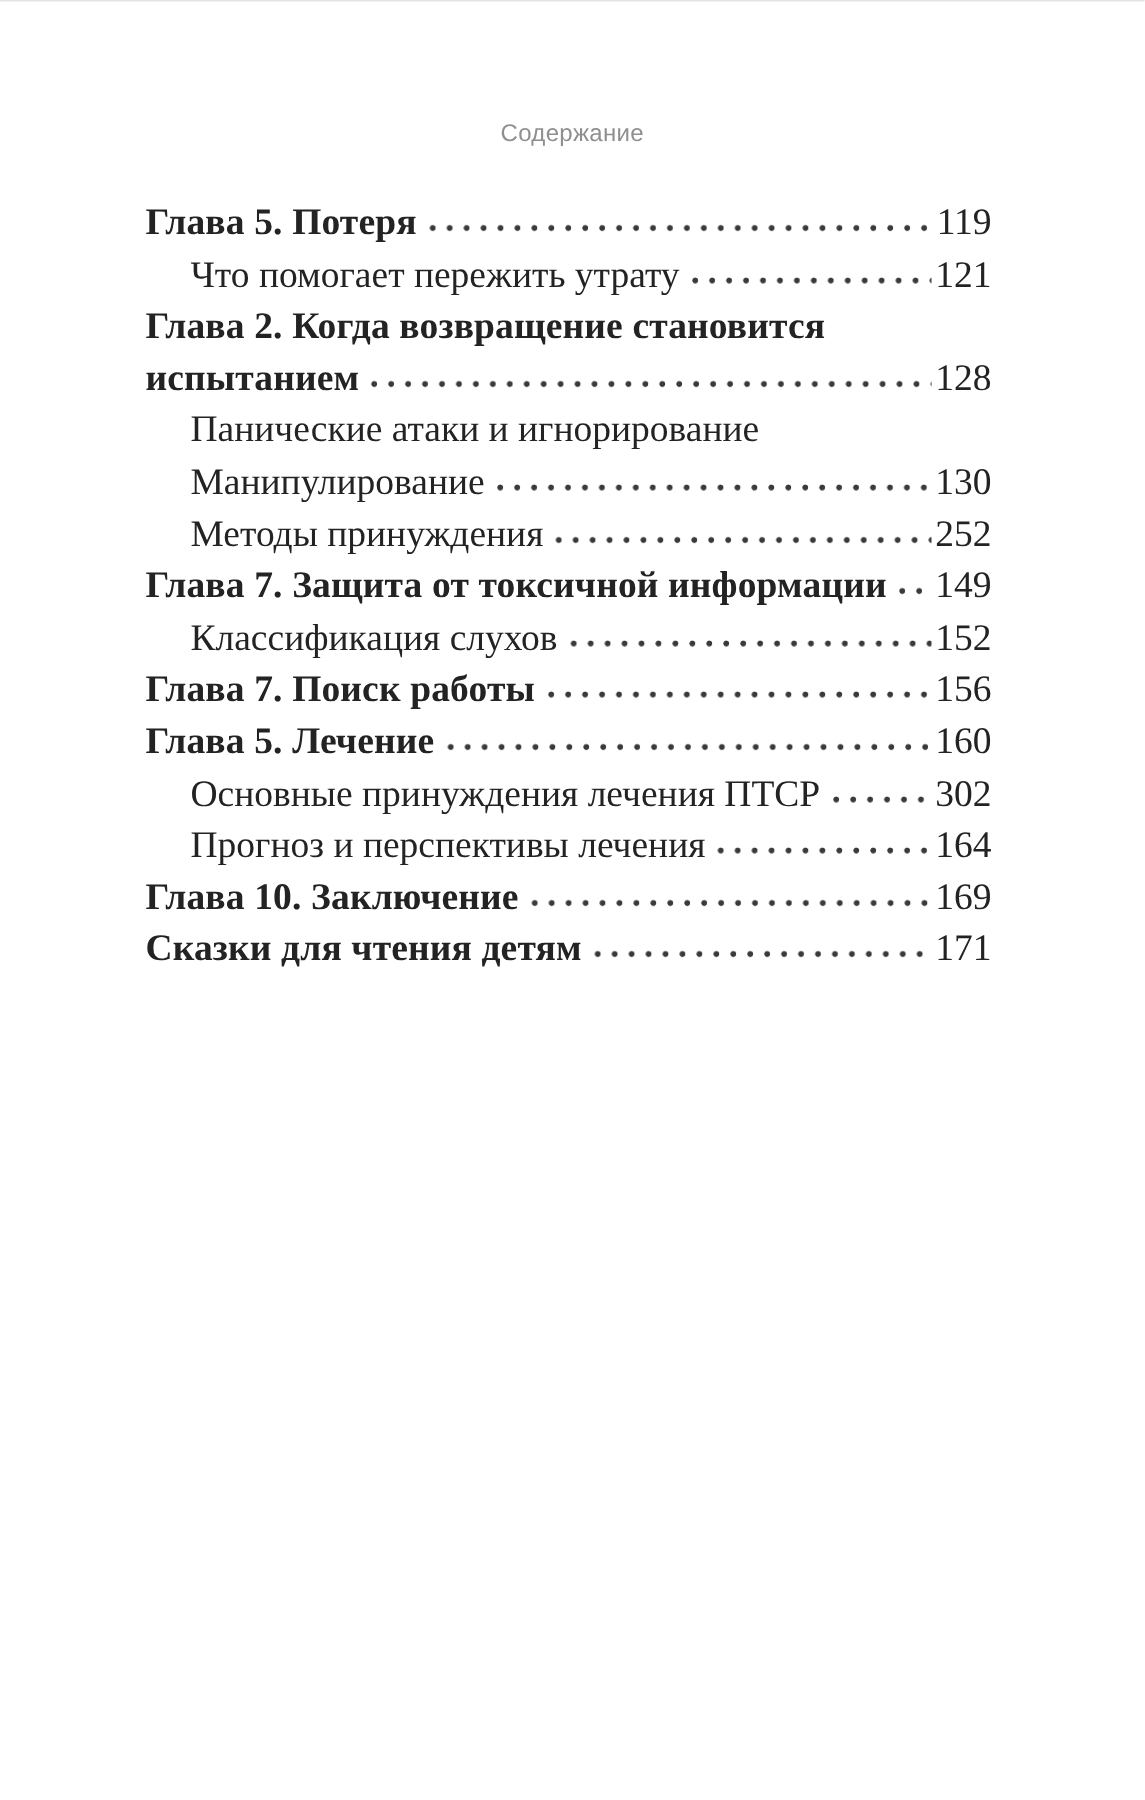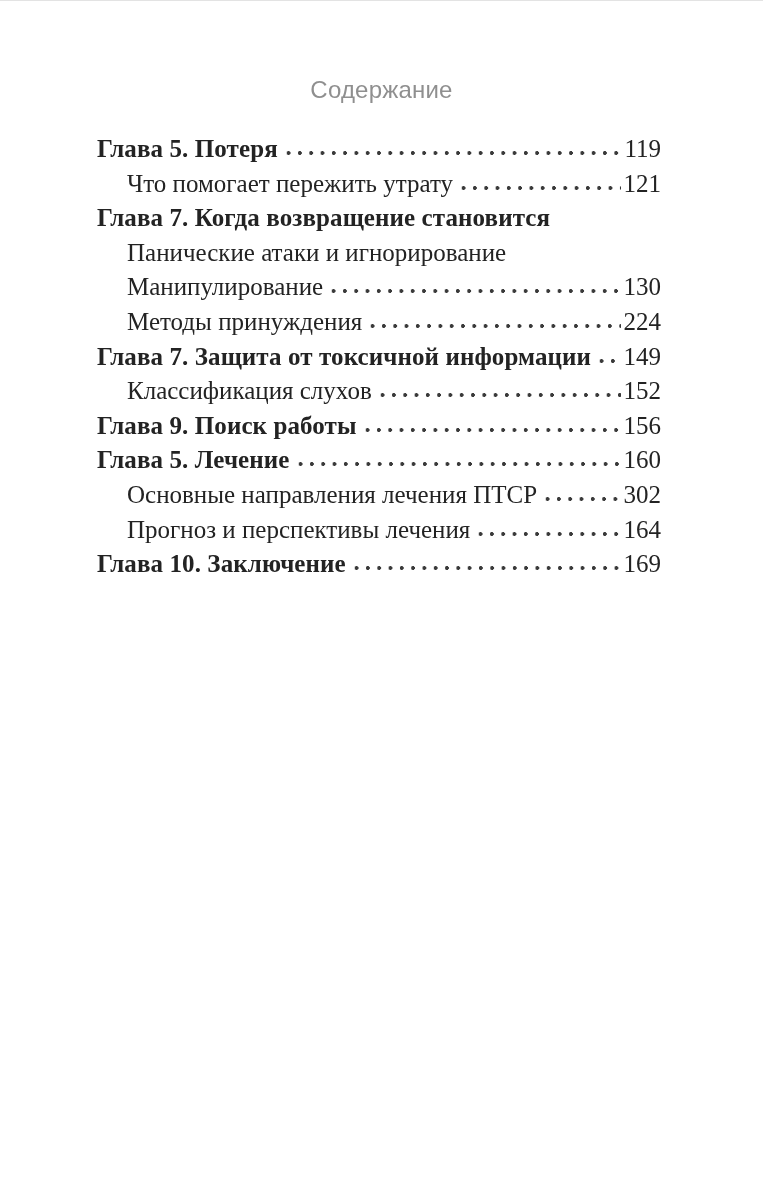--- a/index.html
+++ b/index.html
@@ -17,21 +17,21 @@
   }
   .page {
     width: 763px;
     height: 1200px;
     position: relative;
   }
   .page-title {
     margin: 77px 0 0 0;
     text-align: center;
     font-family: "Liberation Sans", sans-serif;
-    font-size: 24px;
+    font-size: 16px;
     line-height: 24px;
     font-weight: 400;
     color: var(--header, #8f8f8f);
     letter-spacing: 0.2px;
   }
   .toc {
     margin: 30px 102px 16px 97px; 
     width: 564px;
     font-size: 25px;
     line-height: 34.6px;
@@ -82,64 +82,74 @@
         <span class="label">Глава 5. Потеря</span>
         <span class="leader"></span>
         <span class="page-num">119</span>
       </div>
       <div class="toc-row indent">
         <span class="label">Что помогает пережить утрату</span>
         <span class="leader"></span>
         <span class="page-num">121</span>
       </div>
       <div class="toc-row bold no-num">
-        <span class="label">Глава 7. Когда возвращение становится</span>
+        <span class="label">Глава 2. Когда возвращение становится</span>
+      </div>
+      <div class="toc-row bold">
+        <span class="label">испытанием</span>
+        <span class="leader"></span>
+        <span class="page-num">128</span>
       </div>
       <div class="toc-row indent no-num">
         <span class="label">Панические атаки и игнорирование</span>
       </div>
       <div class="toc-row indent">
         <span class="label">Манипулирование</span>
         <span class="leader"></span>
         <span class="page-num">130</span>
       </div>
       <div class="toc-row indent">
         <span class="label">Методы принуждения</span>
         <span class="leader"></span>
-        <span class="page-num">224</span>
+        <span class="page-num">252</span>
       </div>
       <div class="toc-row bold">
         <span class="label">Глава 7. Защита от токсичной информации</span>
         <span class="leader"></span>
         <span class="page-num">149</span>
       </div>
       <div class="toc-row indent">
         <span class="label">Классификация слухов</span>
         <span class="leader"></span>
         <span class="page-num">152</span>
       </div>
       <div class="toc-row bold">
-        <span class="label">Глава 9. Поиск работы</span>
+        <span class="label">Глава 7. Поиск работы</span>
         <span class="leader"></span>
         <span class="page-num">156</span>
       </div>
       <div class="toc-row bold">
         <span class="label">Глава 5. Лечение</span>
         <span class="leader"></span>
         <span class="page-num">160</span>
       </div>
       <div class="toc-row indent">
-        <span class="label">Основные направления лечения ПТСР</span>
+        <span class="label">Основные принуждения лечения ПТСР</span>
         <span class="leader"></span>
         <span class="page-num">302</span>
       </div>
       <div class="toc-row indent">
         <span class="label">Прогноз и перспективы лечения</span>
         <span class="leader"></span>
         <span class="page-num">164</span>
       </div>
       <div class="toc-row bold">
         <span class="label">Глава 10. Заключение</span>
         <span class="leader"></span>
         <span class="page-num">169</span>
       </div>
+      <div class="toc-row bold">
+        <span class="label">Сказки для чтения детям</span>
+        <span class="leader"></span>
+        <span class="page-num">171</span>
+      </div>
     </div>
 </div>
 
 </body></html>

